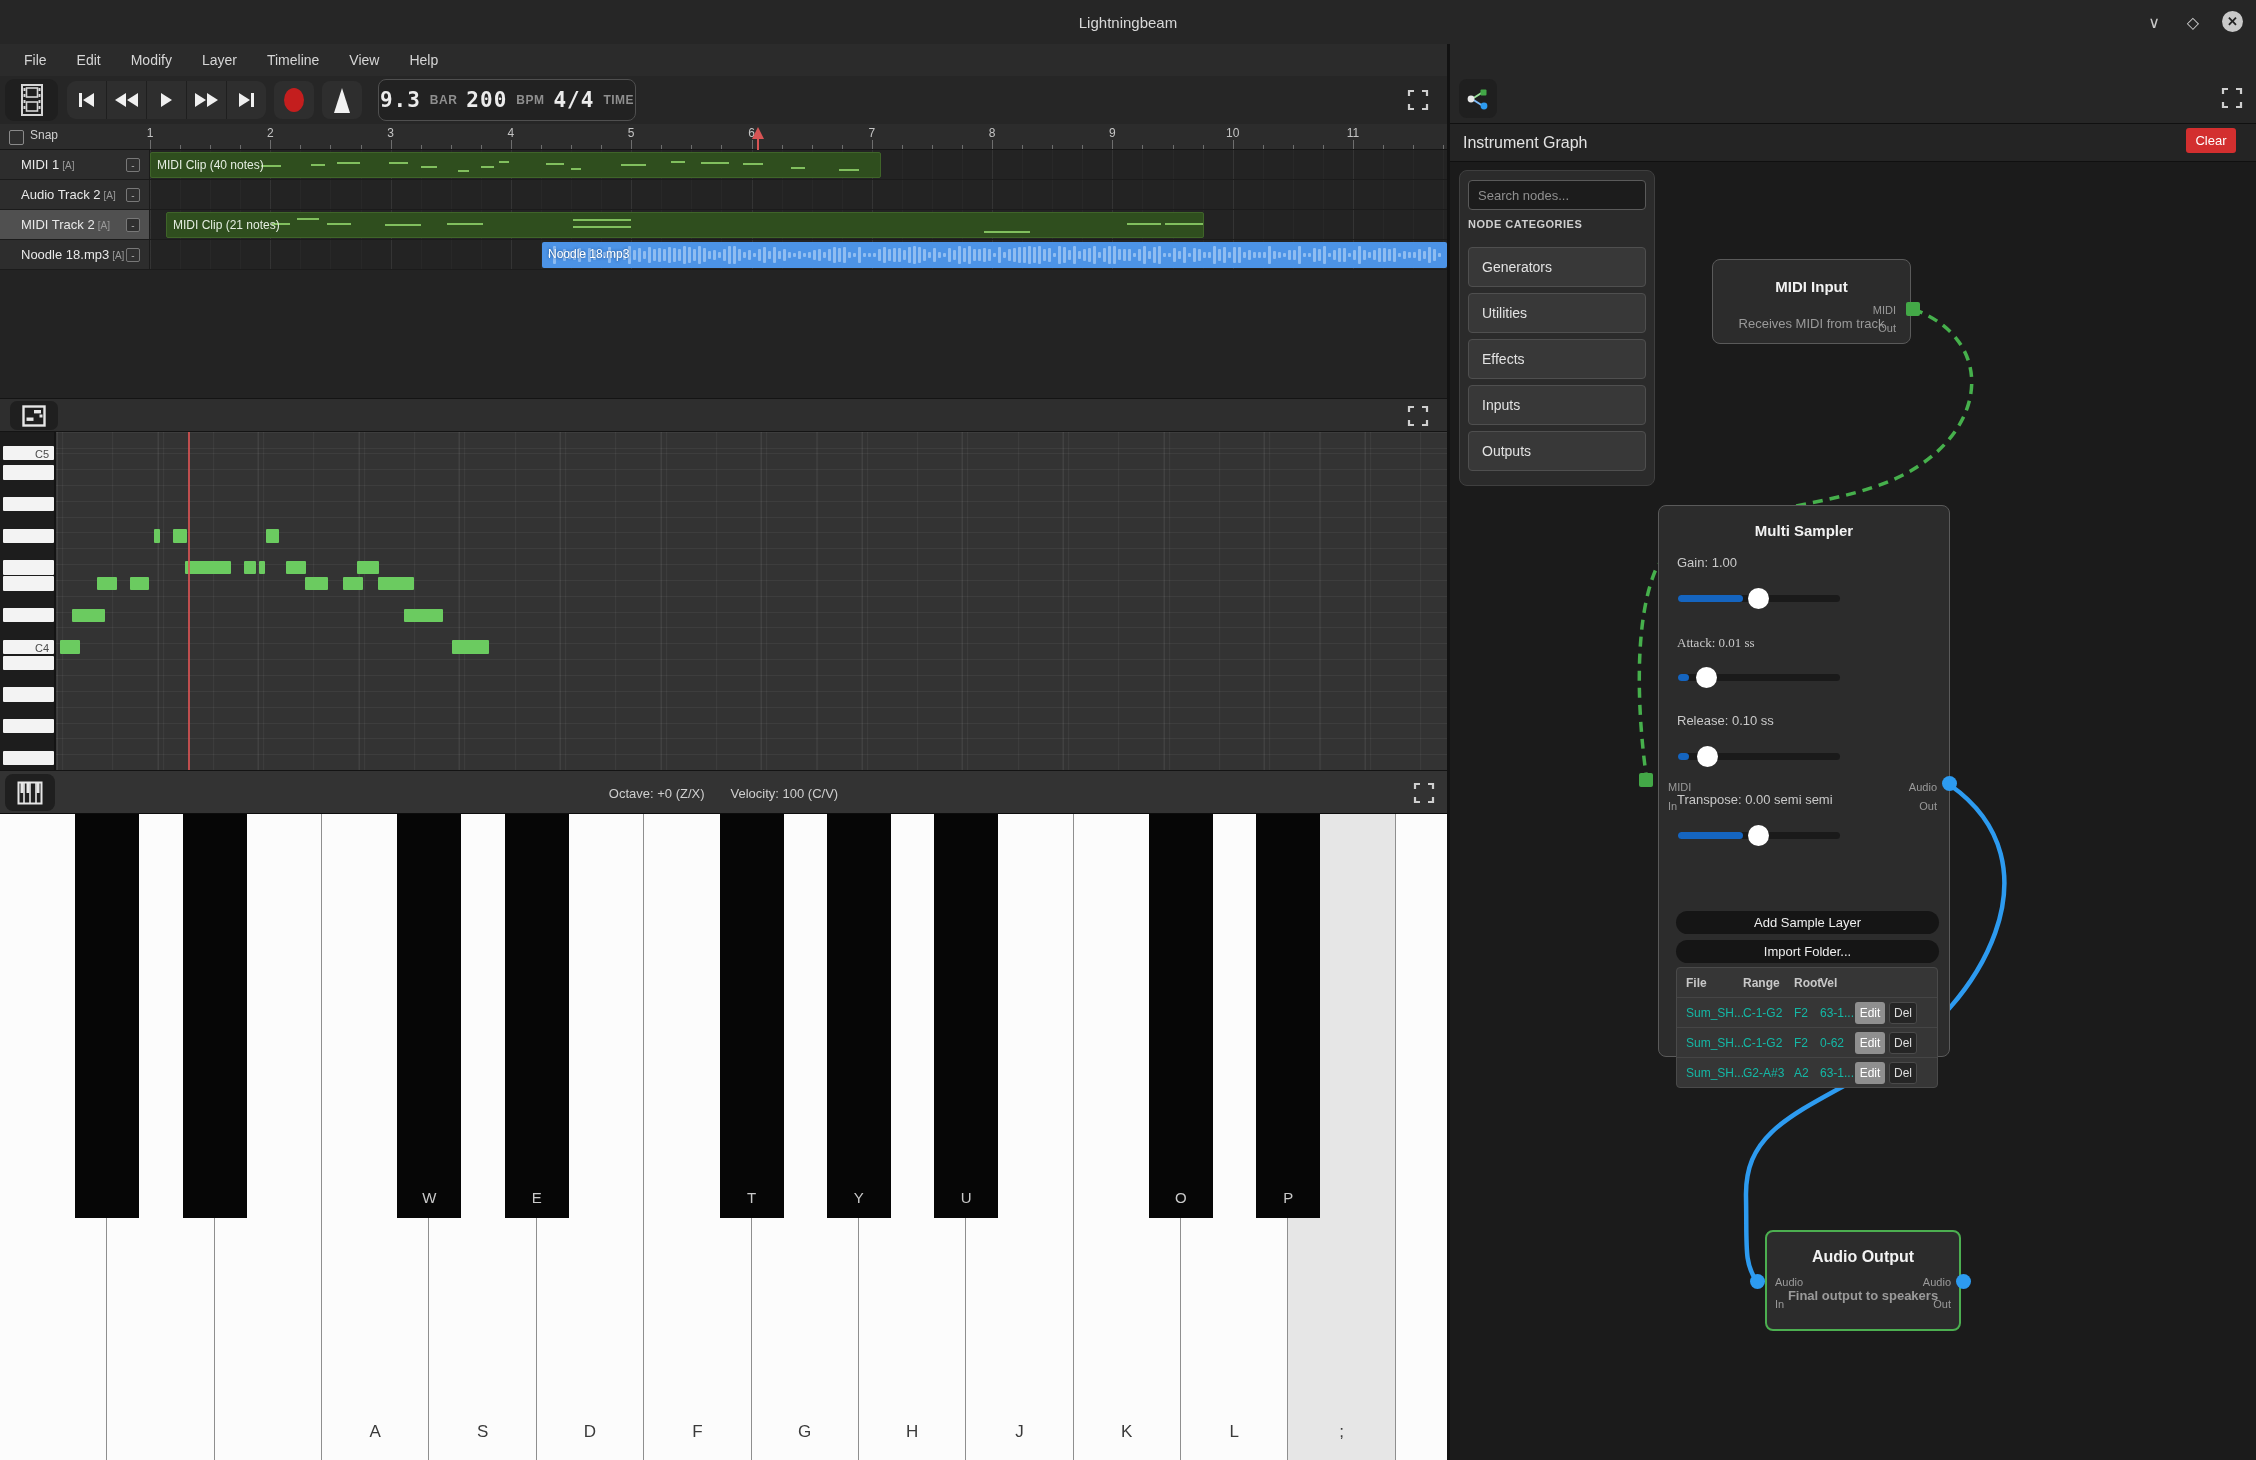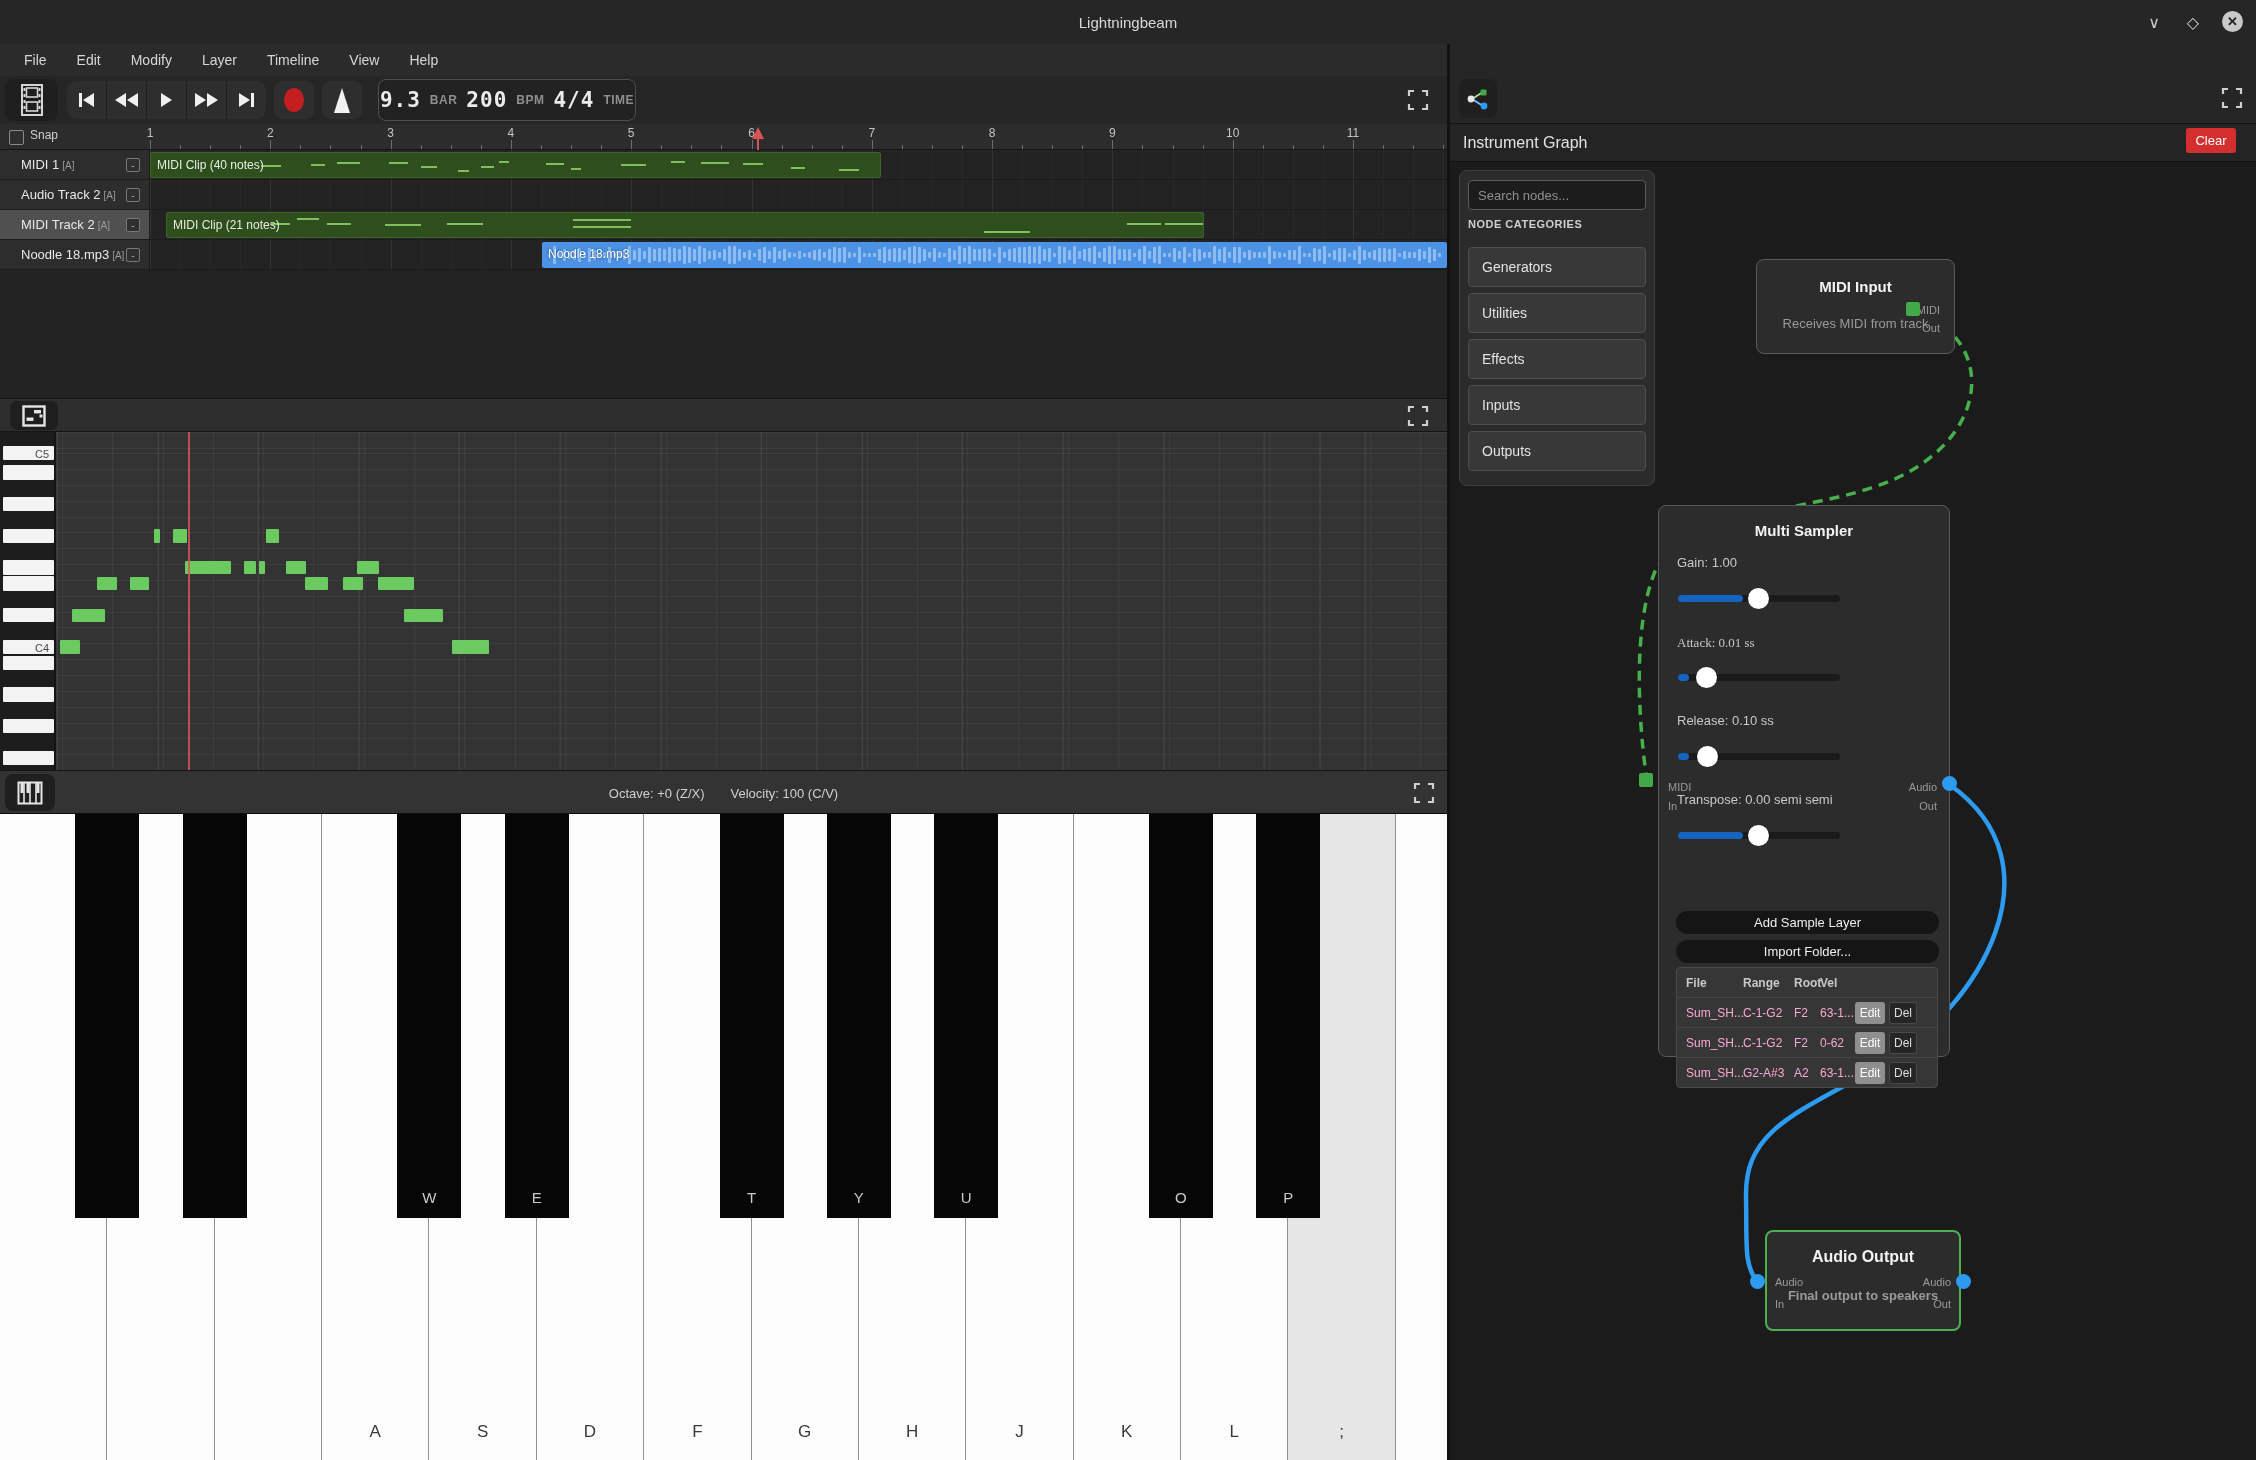--- a/index.html
+++ b/index.html
@@ -138,21 +138,21 @@
   .slider-label{position:absolute;color:#c9c9c9;font-size:13px;white-space:nowrap;}
   .slider-track{position:absolute;width:162px;height:7px;background:#1a1a1a;border-radius:4px;}
   .slider-fill{position:absolute;height:7px;background:#1565c0;border-radius:4px;}
   .slider-knob{position:absolute;width:21px;height:21px;background:#fff;border-radius:50%;top:-7px;}
 
   .pill-btn{position:absolute;left:17px;width:263px;height:23px;background:#151515;border-radius:12px;color:#eee;
             font-size:13px;display:flex;align-items:center;justify-content:center;}
   #sample-table{position:absolute;left:17px;top:461px;width:262px;height:121px;background:#363636;border:1px solid #4a4a4a;
                 border-radius:4px;box-sizing:border-box;overflow:hidden;}
   .st-row{position:absolute;left:0;width:100%;height:30px;border-bottom:1px solid #454545;box-sizing:border-box;}
-  .st-cell{position:absolute;top:8px;font-size:12px;color:#f9a8d4;white-space:nowrap;}
+  .st-cell{position:absolute;top:8px;font-size:12px;color:#14b8a6;white-space:nowrap;}
   .st-head .st-cell{color:#c8c8c8;font-weight:bold;}
   .st-btn{position:absolute;top:4px;height:22px;border-radius:3px;font-size:12px;display:flex;align-items:center;justify-content:center;}
   .st-edit{left:178px;width:30px;background:#8f8f8f;color:#fff;}
   .st-del{left:212px;width:28px;background:#252525;border:1px solid #4a4a4a;color:#ddd;box-sizing:border-box;}
 </style>
 </head>
 <body>
 
 <div id="app">
 
@@ -731,21 +731,21 @@
         <div class="cat-btn abs" style="top: 295px;">Effects</div>
         <div class="cat-btn abs" style="top: 341px;">Inputs</div>
         <div class="cat-btn abs" style="top: 387px;">Outputs</div>
       </div>
 
     <svg class="abs" id="wires" width="806" height="1416" style="left:0;top:0;pointer-events:none;">
       <path d="M 463,265 C 545,295 540,385 455,430 C 375,472 245,458 206,525 C 183,578 188,672 196,730" fill="none" stroke="#46b04c" stroke-width="3.5" stroke-dasharray="10 7"></path>
       <path d="M 500,741 C 612,820 532,962 430,1022 C 345,1070 295,1086 296,1152 C 297,1203 294,1219 306,1236" fill="none" stroke="#2d9bf0" stroke-width="4.5"></path>
     </svg>
 
-    <div class="gnode abs" id="node-midi-input" style="left:262px;top:215px;width:199px;height:95px;margin-left:44px;">
+    <div class="gnode abs" id="node-midi-input" style="left:262px;top:215px;width:199px;height:85px;">
       <div class="gnode-title" style="top:18px;">MIDI Input</div>
       <div class="gnode-sub" style="top:56px;">Receives MIDI from track</div>
       <div class="port-label" style="right:14px;top:44px;">MIDI</div>
       <div class="port-label" style="right:14px;top:62px;">Out</div>
     </div>
     <div class="port-sq abs" style="left:456px;top:258px;"></div>
 
     <div class="gnode abs" id="node-sampler" style="left:208px;top:461px;width:292px;height:552px;">
       <div class="gnode-title" style="top:16px;">Multi Sampler</div>
       <div id="sampler-sliders">

